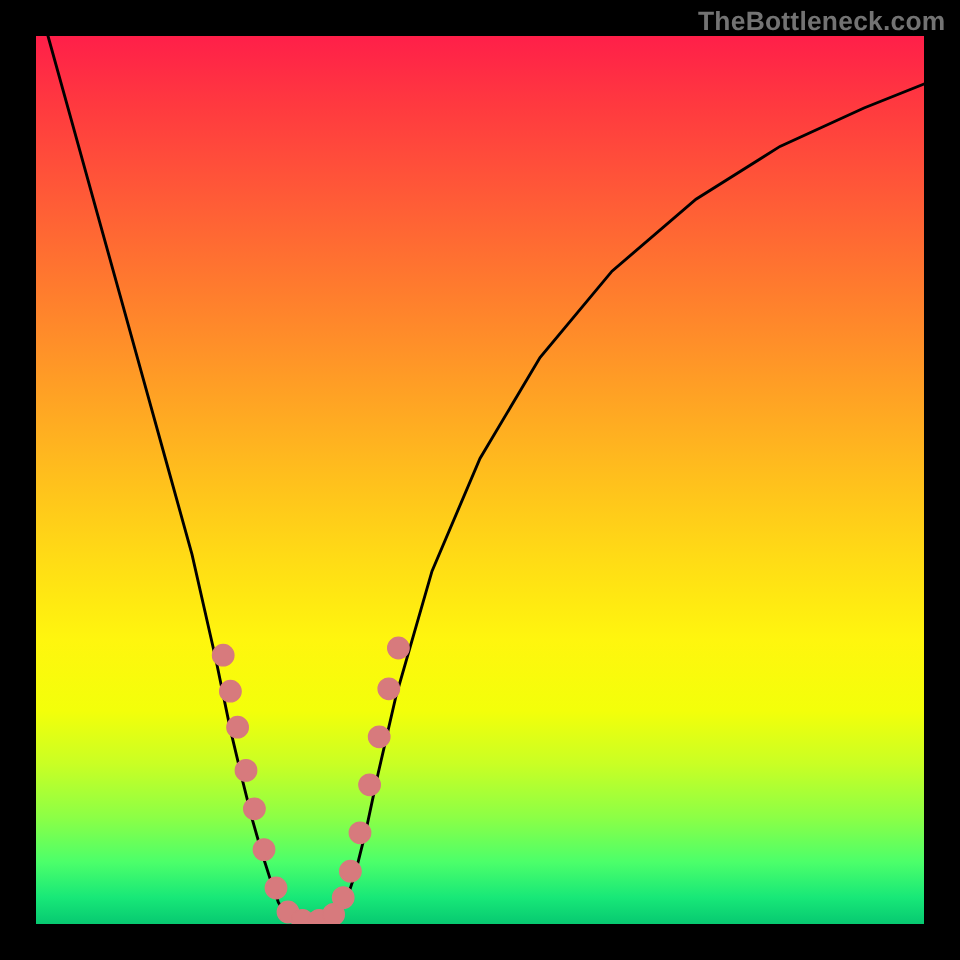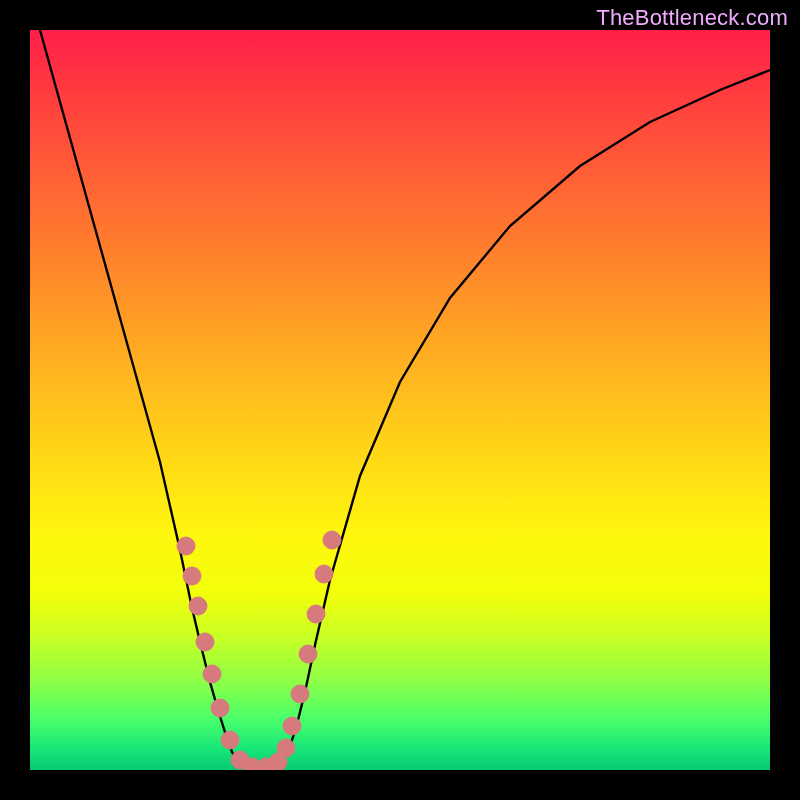--- a/index.html
+++ b/index.html
@@ -14,23 +14,23 @@
   .frame {
     position: relative;
     width: 800px;
     height: 800px;
     background: #000;
   }
   .watermark {
     position: absolute;
     top: 5px;
     right: 12px;
-    color: #f0abfc;
+    color: #737373;
     font-size: 22px;
-    font-weight: 400;
+    font-weight: 700;
     letter-spacing: 0.2px;
     user-select: none;
   }
   .plot-area {
     position: absolute;
     left: 30px;
     top: 30px;
     width: 740px;
     height: 740px;
     background: linear-gradient(to bottom,

